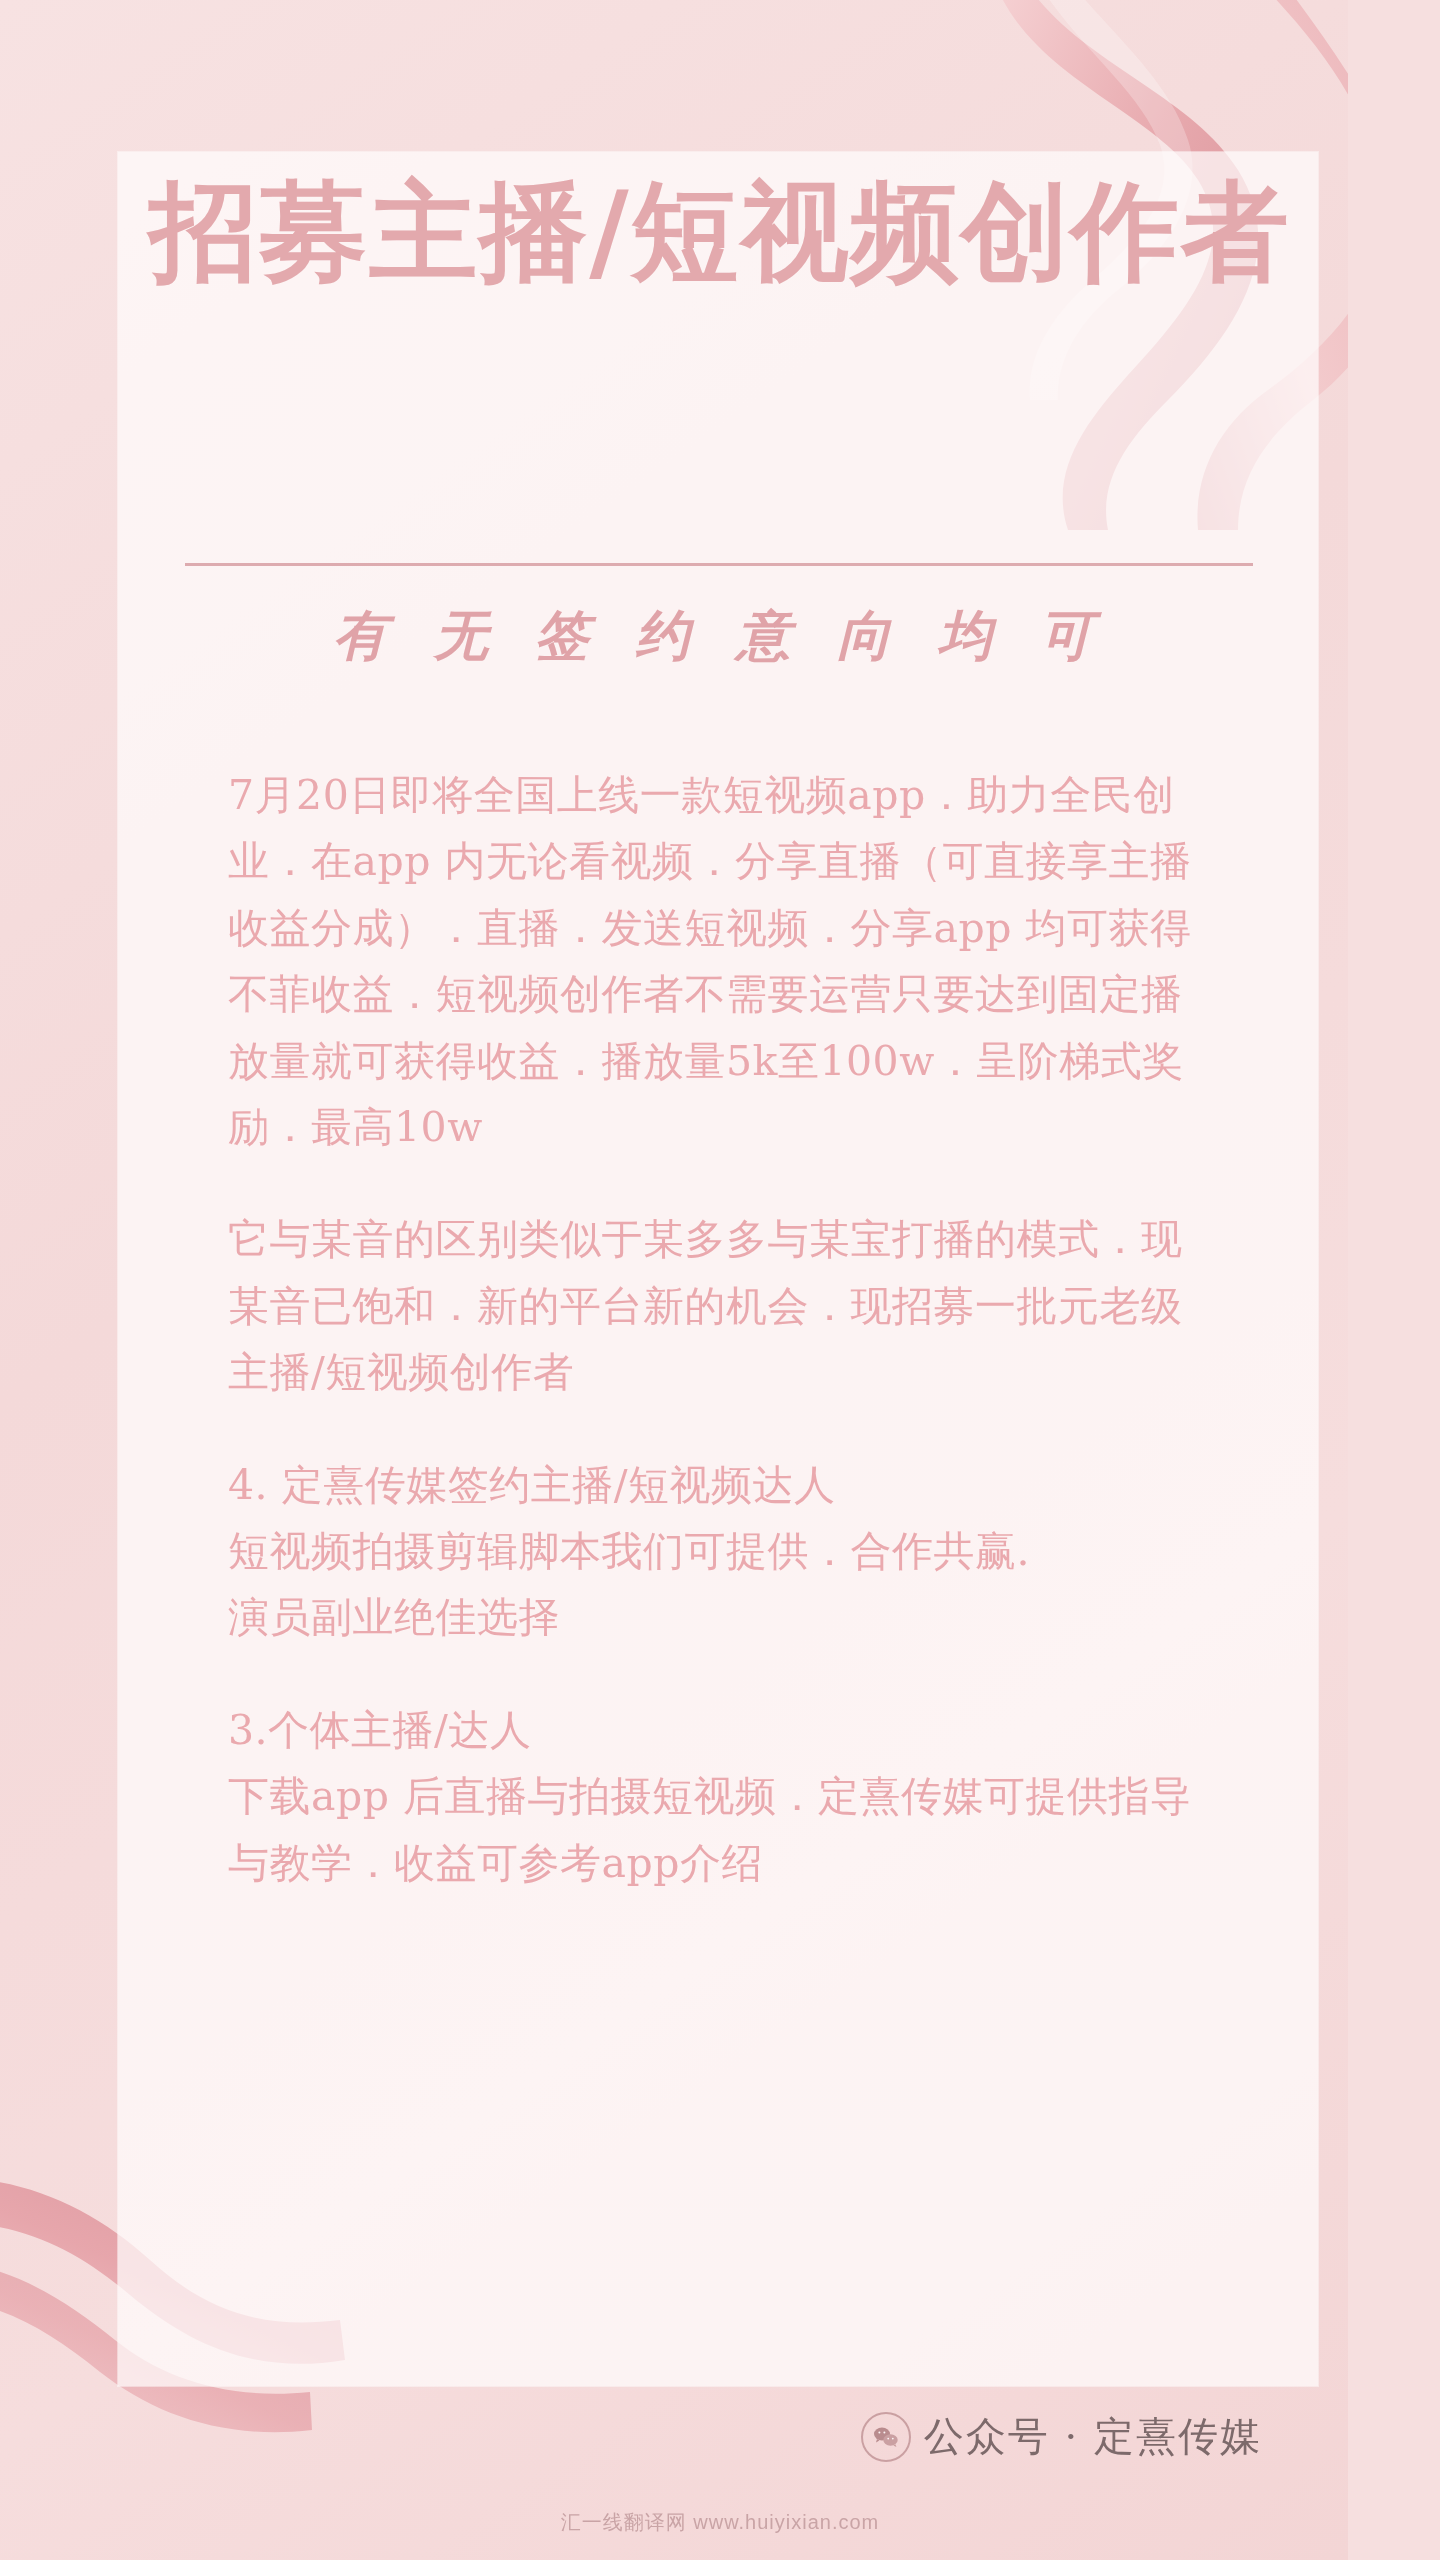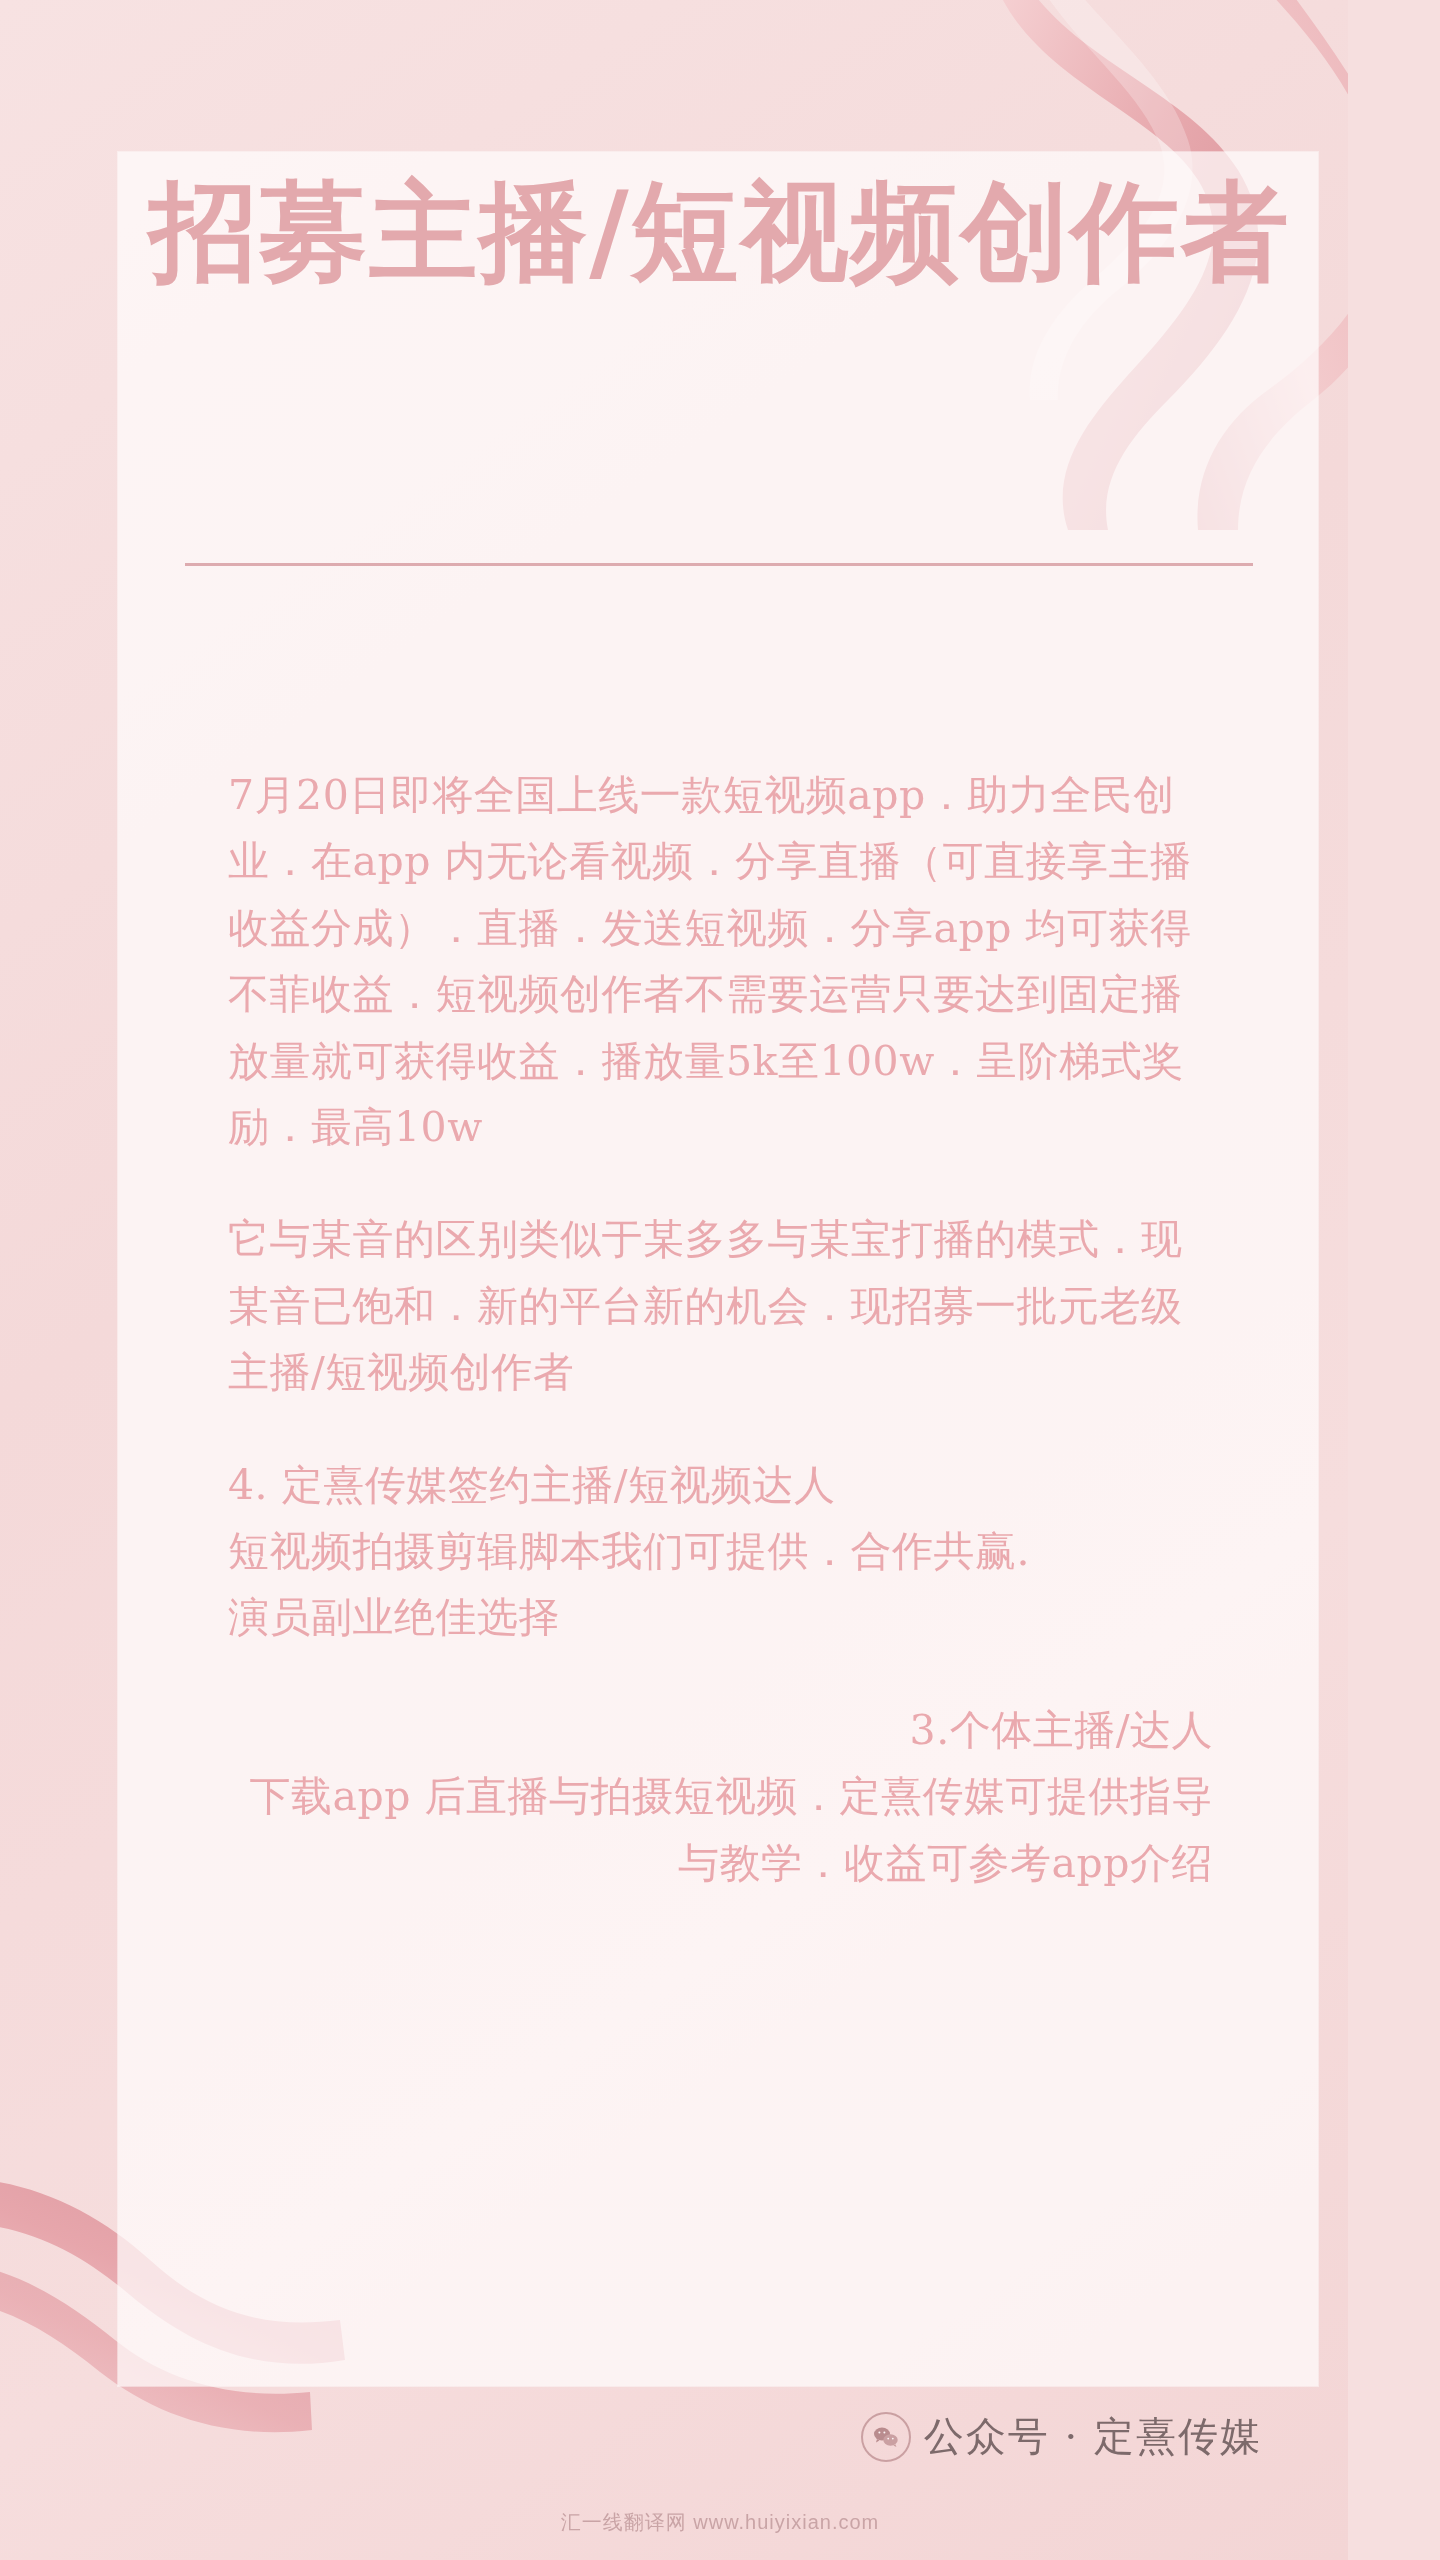--- a/index.html
+++ b/index.html
@@ -88,21 +88,21 @@
     left: 228px;
     top: 762px;
     width: 985px;
     font-family: "DejaVu Serif", serif;
     font-size: 41px;
     line-height: 1.62;
     color: #eaa9ae;
     letter-spacing: 0.5px;
   }
   .para { margin: 0 0 46px 0; }
-  .para:last-child { margin-bottom: 0; text-align: right; }
+  .para:last-child { margin-bottom: 0; }
 
   
   .footer {
     position: absolute;
     right: 86px;
     bottom: 96px;
     display: flex;
     align-items: center;
     gap: 13px;
   }
@@ -175,20 +175,21 @@
       <path d="M-10,230 C60,230 120,265 175,310 C225,350 290,370 370,362 L372,400 C285,410 215,385 160,342 C105,298 55,268 -10,270 Z" fill="url(#rg3)" opacity="0.75"></path>
     </svg>
   </div>
 
   <div class="card"></div>
 
   <div class="headline">招募主播/短视频创作者</div>
 
   <div class="rule"></div>
 
+  <div class="subhead">有 无 签 约 意 向 均 可</div>
 
   <div class="body-copy">
     <p class="para">7月20日即将全国上线一款短视频app．助力全民创业．在app 内无论看视频．分享直播（可直接享主播收益分成）．直播．发送短视频．分享app 均可获得不菲收益．短视频创作者不需要运营只要达到固定播放量就可获得收益．播放量5k至100w．呈阶梯式奖励．最高10w</p>
     <p class="para">它与某音的区别类似于某多多与某宝打播的模式．现某音已饱和．新的平台新的机会．现招募一批元老级主播/短视频创作者</p>
     <p class="para" style="white-space:pre-line">4. 定熹传媒签约主播/短视频达人
 短视频拍摄剪辑脚本我们可提供．合作共赢.
 演员副业绝佳选择</p>
     <p class="para" style="white-space:pre-line">3.个体主播/达人
 下载app 后直播与拍摄短视频．定熹传媒可提供指导与教学．收益可参考app介绍</p>
   </div>

